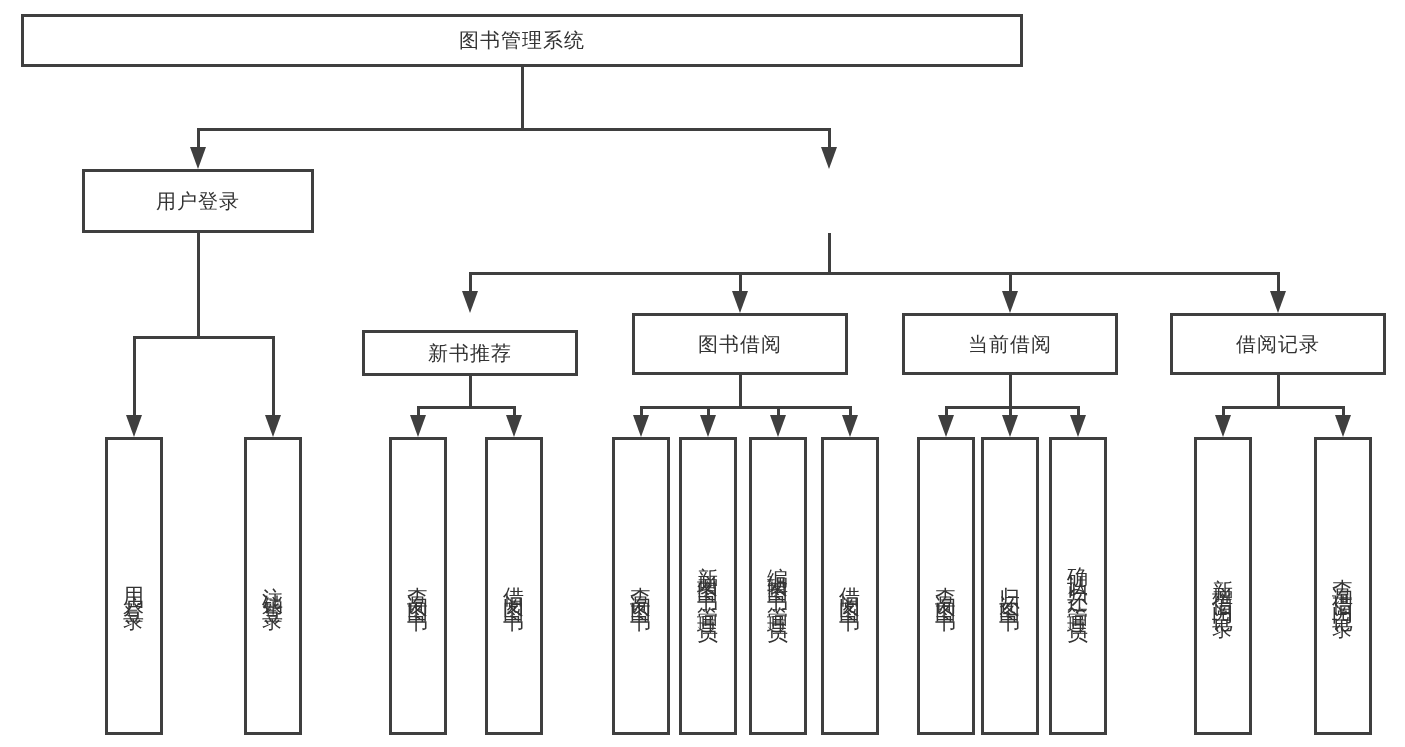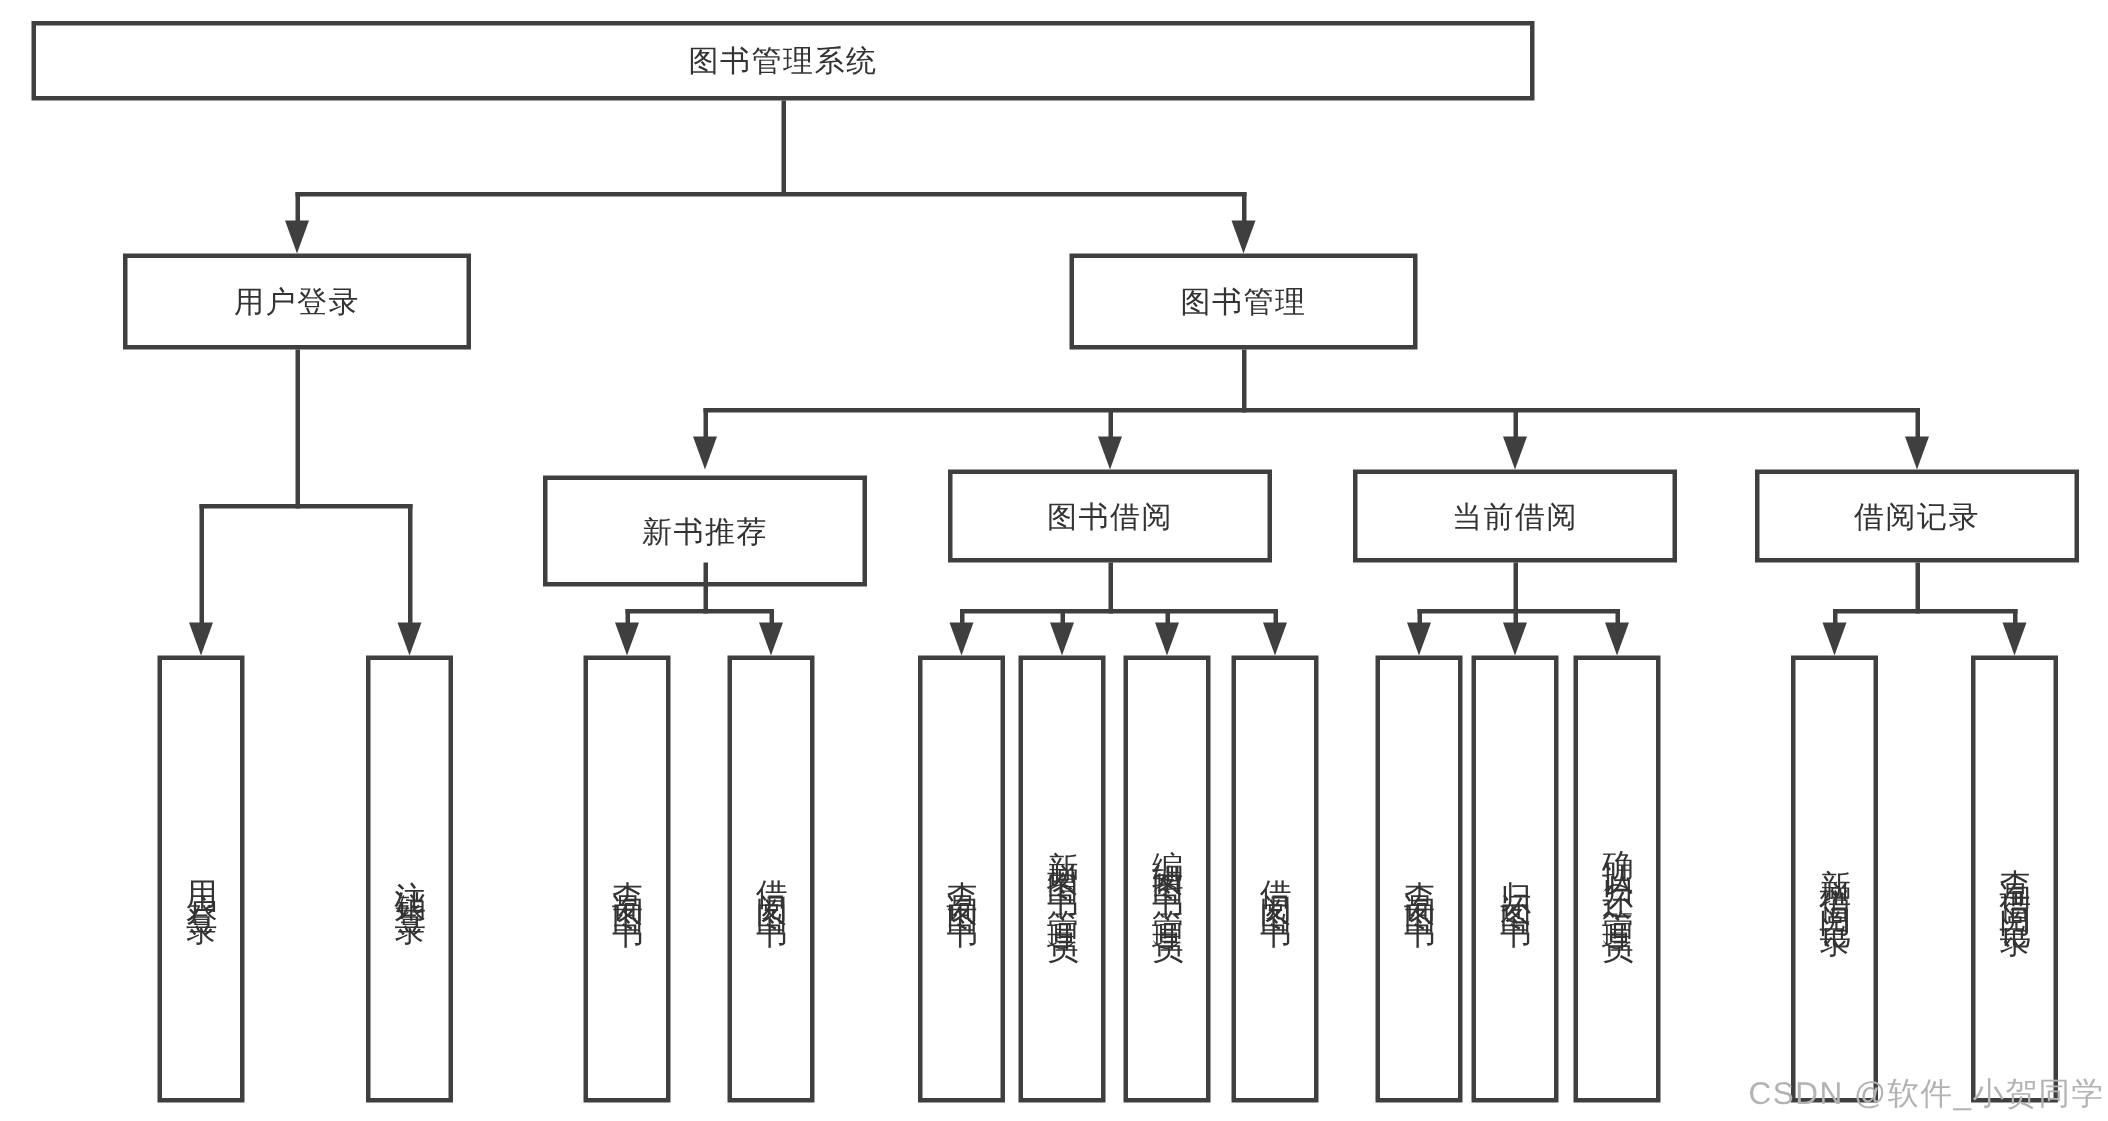--- a/index.html
+++ b/index.html
@@ -30,23 +30,22 @@
   }
 </style>
 </head>
 <body>
 
 <div id="canvas">
 
   <div class="box" style="left:21px;top:14px;width:1002px;height:53px">图书管理系统</div>
 
   <div class="box" style="left:82px;top:169px;width:232px;height:64px">用户登录</div>
-  <div class="box" style="left:713px;top:169px;width:232px;height:64px">图书管理</div>
 
-  <div class="box" style="left:362px;top:317px;width:216px;height:74px">新书推荐</div>
+  <div class="box" style="left:362px;top:330px;width:216px;height:46px">新书推荐</div>
   <div class="box" style="left:902px;top:313px;width:216px;height:62px">当前借阅</div>
   <div class="box" style="left:632px;top:313px;width:216px;height:62px">图书借阅</div>
   <div class="box" style="left:1170px;top:313px;width:216px;height:62px">借阅记录</div>
 
   <div class="box vbox" style="left:105px;top:437px;width:58px;height:298px">
     <span class="vtext">用户登录</span>
     </div>
   <div class="box vbox" style="left:244px;top:437px;width:58px;height:298px">
     <span class="vtext">注销登录</span>
     </div>
@@ -140,15 +139,14 @@
   <div class="arr" style="left:1002px;top:415px"></div>
   <div class="arr" style="left:1070px;top:415px"></div>
 
   <div class="vline" style="left:1277px;top:375px;height:34px"></div>
   <div class="hline" style="left:1222px;top:406px;width:123px"></div>
   <div class="vline" style="left:1222px;top:406px;height:11px"></div>
   <div class="vline" style="left:1342px;top:406px;height:11px"></div>
   <div class="arr" style="left:1215px;top:415px"></div>
   <div class="arr" style="left:1335px;top:415px"></div>
 
-  <div class="watermark">CSDN @软件_小贺同学</div>
 
 </div>
 
 </body></html>

